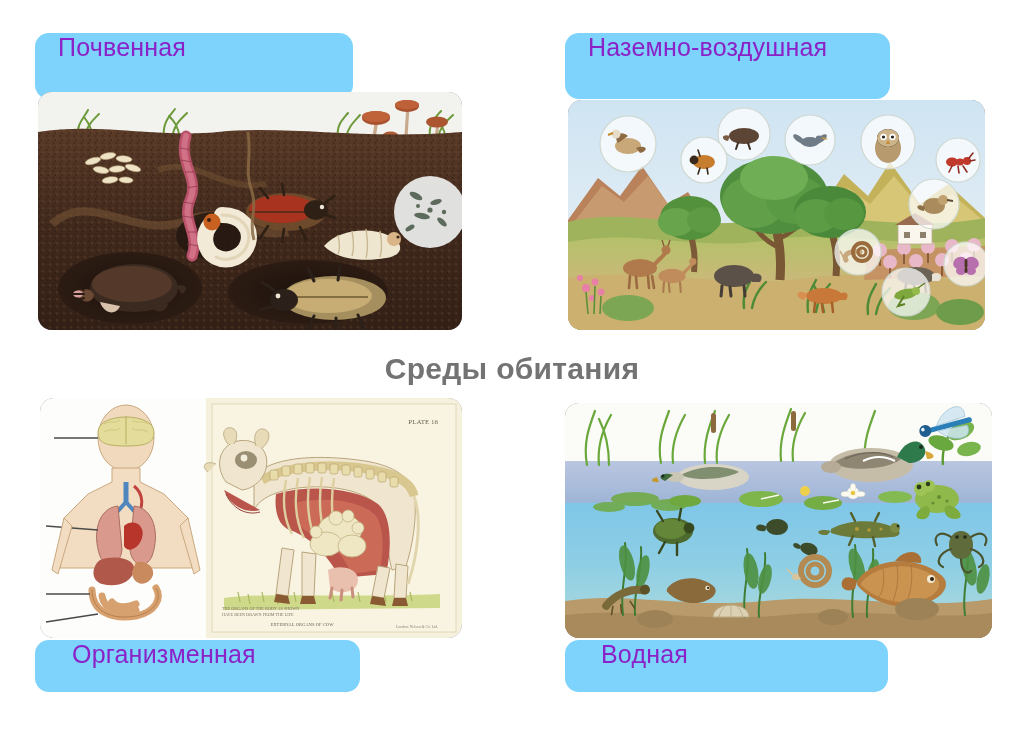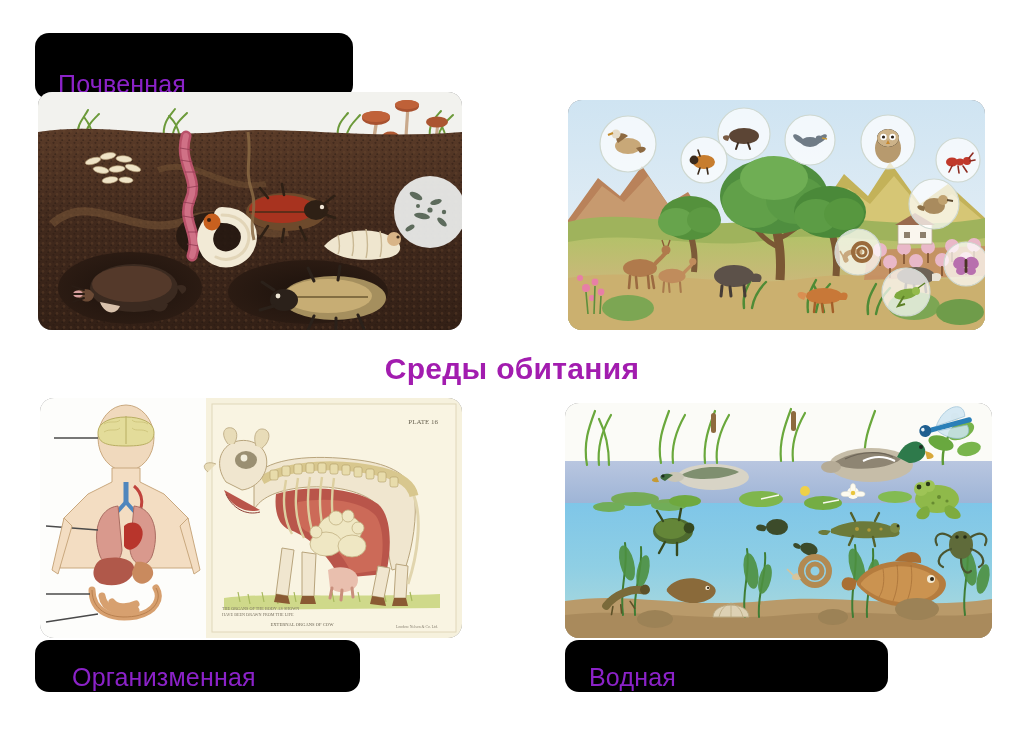--- a/index.html
+++ b/index.html
@@ -7,45 +7,45 @@
     width: 1024px; height: 750px;
     background: #ffffff;
     font-family: "Liberation Sans", sans-serif;
     overflow: hidden;
   }
   .slide { position: relative; width: 1024px; height: 750px; background: #ffffff; }
 
   
   .label-card {
     position: absolute;
-    background: #000000;
+    background: #7dd3fc;
     border-radius: 14px;
     display: flex;
-    align-items: flex-end;
+    align-items: flex-start;
   }
   .label-card .label-text {
     font-size: 25px;
     color: #8b22c8;
     letter-spacing: 0.2px;
     white-space: nowrap;
   }
   #card-soil      { left: 35px;  top: 33px;  width: 318px; height: 66px;  padding-left: 23px; }
   #card-air       { left: 565px; top: 33px;  width: 325px; height: 66px;  padding-left: 23px; }
   #card-organism  { left: 35px;  top: 640px; width: 325px; height: 52px;  padding-left: 37px; }
-  #card-water     { left: 565px; top: 640px; width: 323px; height: 52px;  padding-left: 24px; }
+  #card-water     { left: 565px; top: 640px; width: 323px; height: 52px;  padding-left: 36px; }
 
   
   #slide-title {
     position: absolute;
     left: 0; right: 0;
     top: 352px;
     text-align: center;
     font-size: 30px;
     font-weight: bold;
-    color: #a21caf;
+    color: #737373;
     letter-spacing: 0.3px;
   }
 
   
   .illus {
     position: absolute;
     border-radius: 14px;
     overflow: hidden;
     background: #737373;
   }
@@ -241,20 +241,23 @@
           <circle cx="392" cy="118" r="2.6"></circle>
           <circle cx="406" cy="120" r="2.2"></circle>
           <circle cx="380" cy="114" r="2"></circle>
         </g>
       </g>
 
       <path d="M210 40 C214 66 206 78 214 100 C220 118 210 128 216 148" fill="none" stroke="#8a6a44" stroke-width="3" opacity=".85"></path>
     </svg>
   </div>
 
+  <div class="label-card" id="card-air">
+    <span class="label-text">Наземно-воздушная</span>
+  </div>
 
   <div class="illus" id="illus-air">
     <svg viewBox="0 0 417 230" preserveAspectRatio="none">
       <defs>
         <linearGradient id="skyG" x1="0" y1="0" x2="0" y2="1">
           <stop offset="0%" stop-color="#cfe4f2"></stop>
           <stop offset="70%" stop-color="#e4eef5"></stop>
           <stop offset="100%" stop-color="#eef2e6"></stop>
         </linearGradient>
         <linearGradient id="groundG" x1="0" y1="0" x2="0" y2="1">

